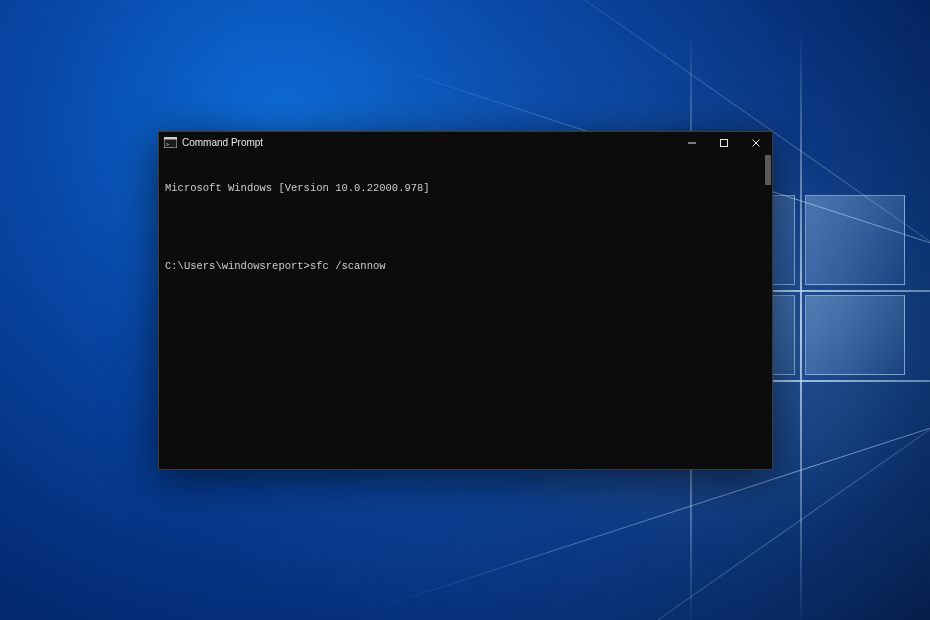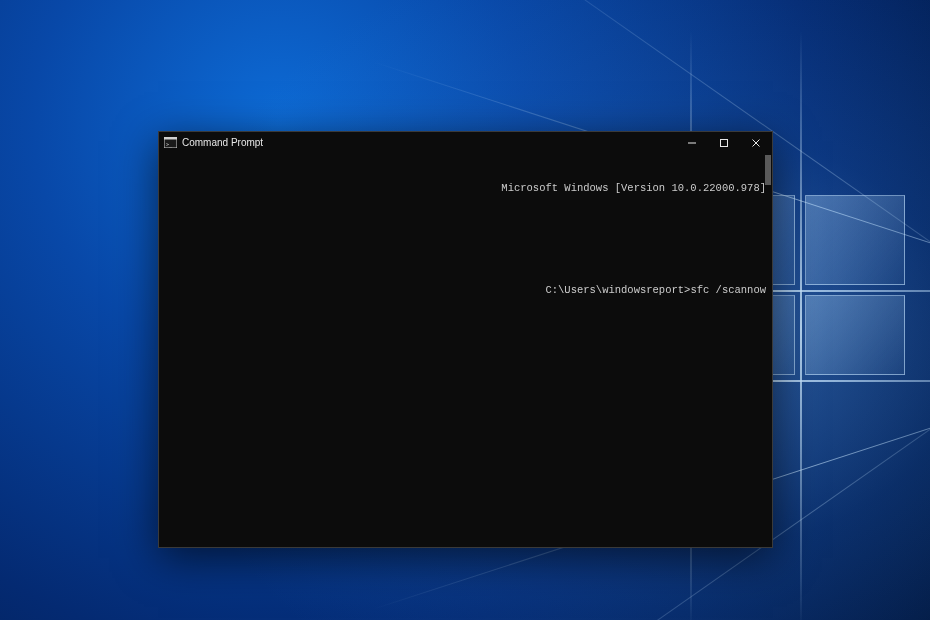--- a/index.html
+++ b/index.html
@@ -60,21 +60,21 @@
     .glow-pane.p2 { top: 195px; left: 805px; width: 100px; height: 90px; }
     .glow-pane.p3 { top: 295px; left: 695px; width: 100px; height: 80px; }
     .glow-pane.p4 { top: 295px; left: 805px; width: 100px; height: 80px; }
 
     
     .window {
       position: absolute;
       top: 131px;
       left: 158px;
       width: 615px;
-      height: 417px;
+      height: 339px;
       background: #0c0c0c;
       border: 1px solid #3a3a3a;
       box-shadow: 0 10px 40px rgba(0,0,0,0.6);
       display: flex;
       flex-direction: column;
     }
 
     .titlebar {
       height: 21px;
       background: #0c0c0c;
@@ -116,30 +116,28 @@
     .terminal-body {
       flex: 1;
       position: relative;
       padding: 3px 6px;
       font-family: Consolas, "Courier New", monospace;
       font-size: 10.5px;
       line-height: 13px;
       color: #cccccc;
       white-space: pre;
       overflow: hidden;
-      text-align: right;
     }
 
     .terminal-line {
       display: block;
     }
 
     .prompt-line {
       display: block;
-      margin-top: 24px;
     }
 
     .scrollbar {
       position: absolute;
       right: 1px;
       top: 2px;
       width: 6px;
       height: 30px;
       background: #5a5a5a;
       border-radius: 0;

